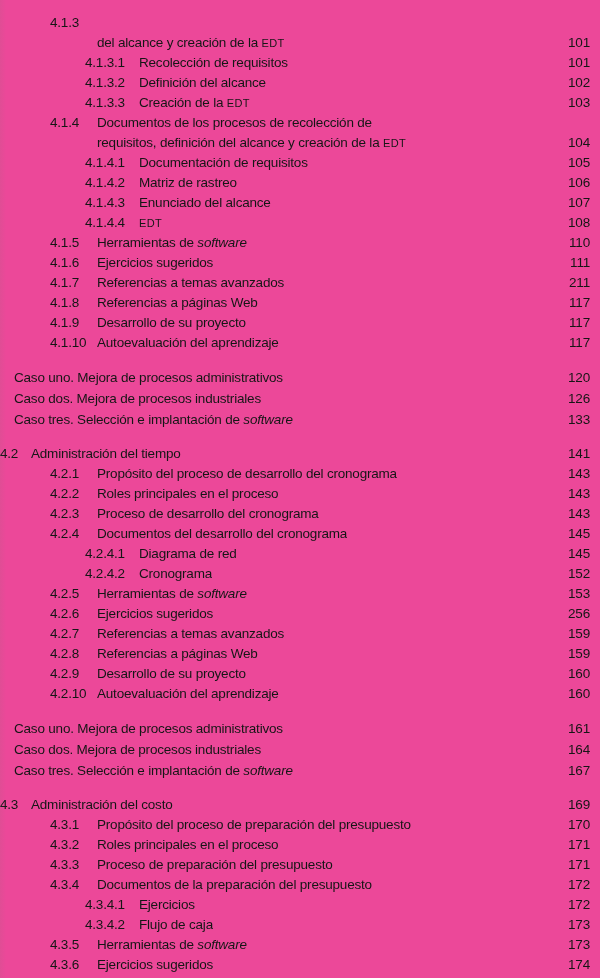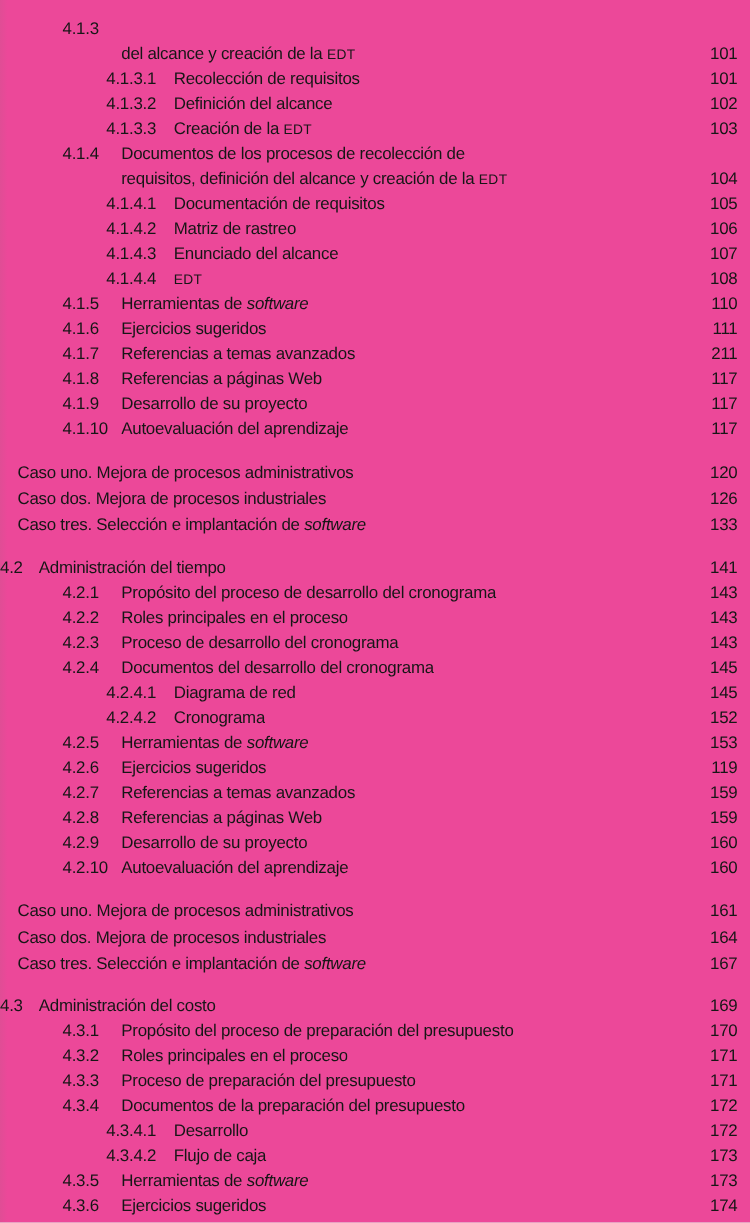--- a/index.html
+++ b/index.html
@@ -209,21 +209,21 @@
     <span class="entry-page">152</span>
   </div>
         <div class="toc-row l1">
     <span class="entry-num">4.2.5</span>
     <span class="entry-title">Herramientas de <i>software</i></span>
     <span class="entry-page">153</span>
   </div>
         <div class="toc-row l1">
     <span class="entry-num">4.2.6</span>
     <span class="entry-title">Ejercicios sugeridos</span>
-    <span class="entry-page">119</span>
+    <span class="entry-page">256</span>
   </div>
         <div class="toc-row l1">
     <span class="entry-num">4.2.7</span>
     <span class="entry-title">Referencias a temas avanzados</span>
     <span class="entry-page">159</span>
   </div>
         <div class="toc-row l1">
     <span class="entry-num">4.2.8</span>
     <span class="entry-title">Referencias a páginas Web</span>
     <span class="entry-page">159</span>
@@ -277,21 +277,21 @@
     <span class="entry-title">Proceso de preparación del presupuesto</span>
     <span class="entry-page">171</span>
   </div>
         <div class="toc-row l1">
     <span class="entry-num">4.3.4</span>
     <span class="entry-title">Documentos de la preparación del presupuesto</span>
     <span class="entry-page">172</span>
   </div>
         <div class="toc-row l2">
     <span class="entry-num">4.3.4.1</span>
-    <span class="entry-title">Desarrollo</span>
+    <span class="entry-title">Ejercicios</span>
     <span class="entry-page">172</span>
   </div>
         <div class="toc-row l2">
     <span class="entry-num">4.3.4.2</span>
     <span class="entry-title">Flujo de caja</span>
     <span class="entry-page">173</span>
   </div>
         <div class="toc-row l1">
     <span class="entry-num">4.3.5</span>
     <span class="entry-title">Herramientas de <i>software</i></span>

